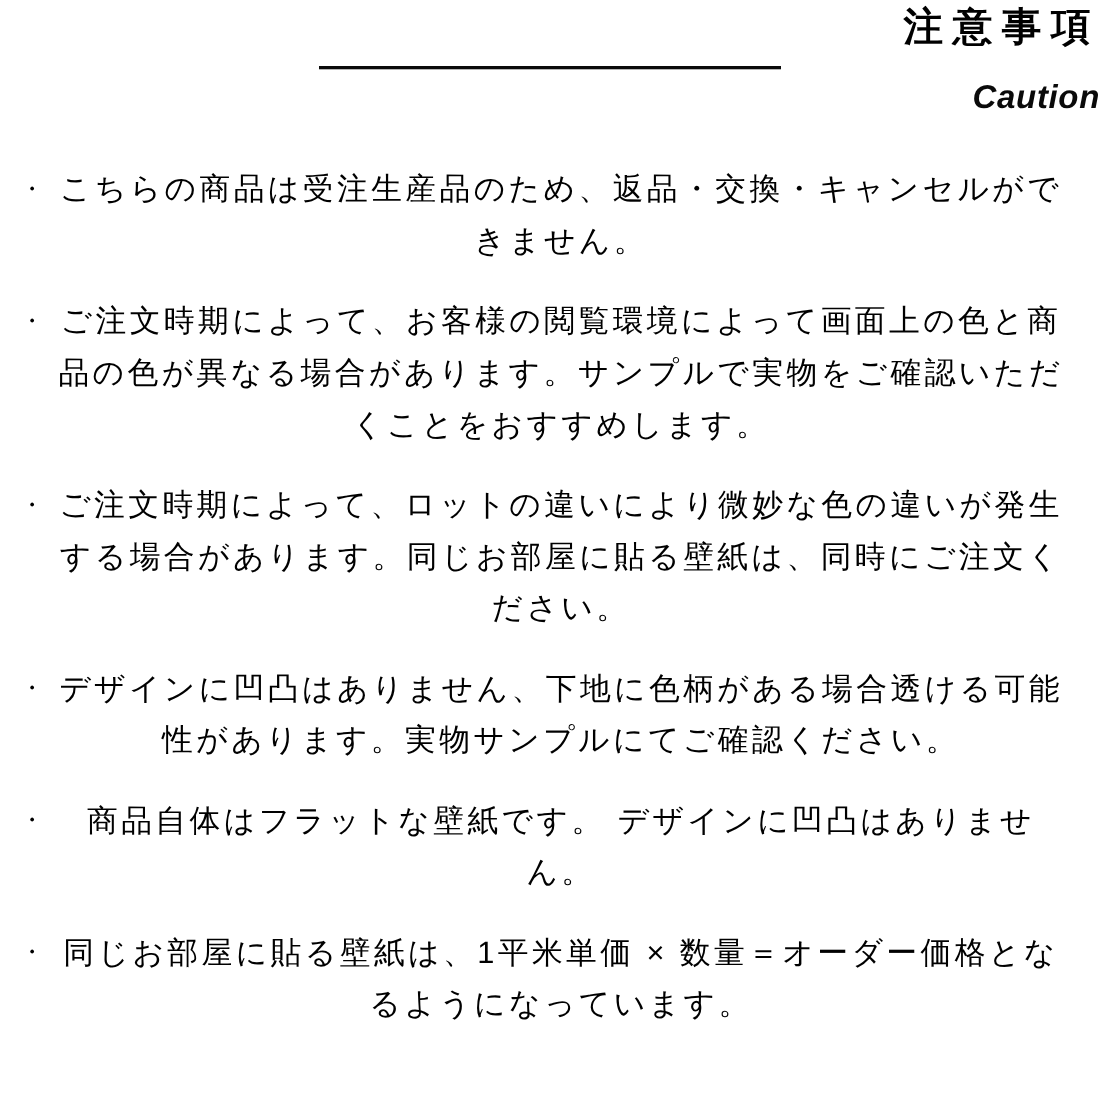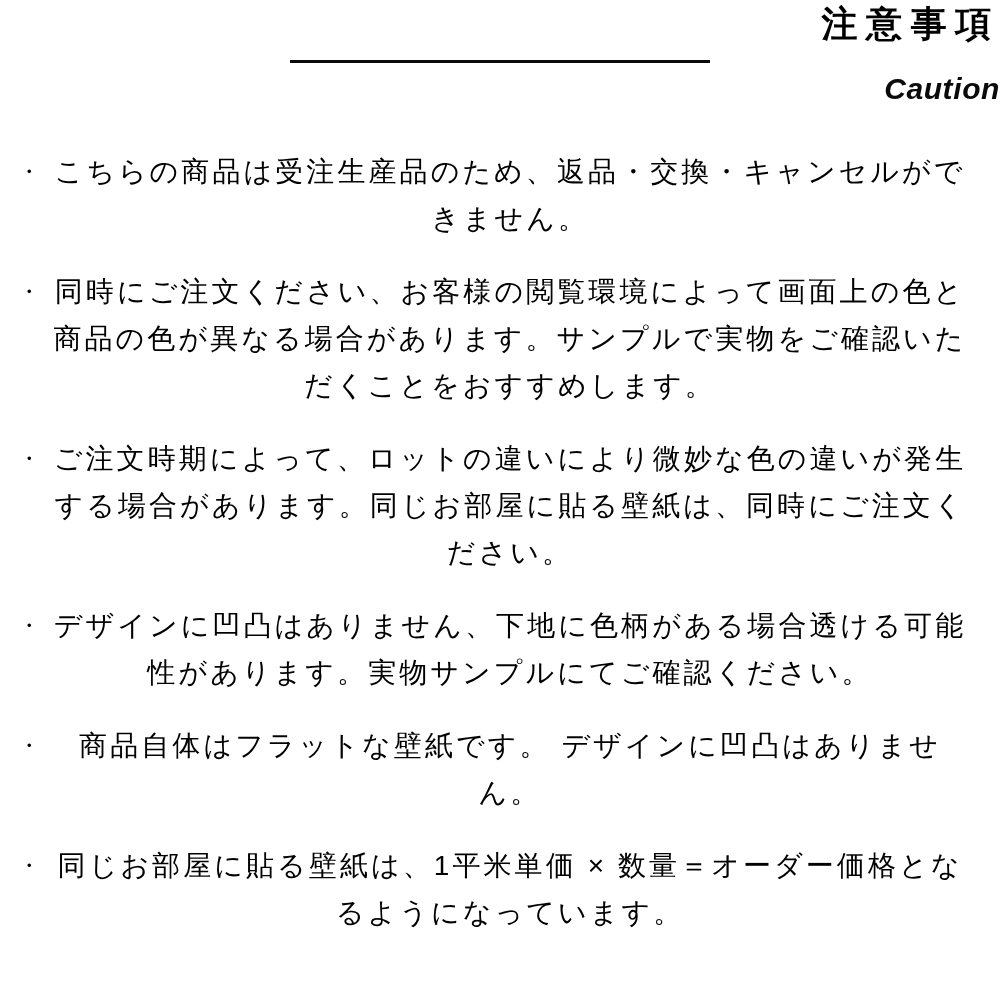--- a/index.html
+++ b/index.html
@@ -78,21 +78,21 @@
 
   <main class="list">
 
     <div class="item">
       <span class="bullet">・</span>
       <p class="item-text">こちらの商品は受注生産品のため、返品・交換・キャンセルができません。</p>
     </div>
 
     <div class="item">
       <span class="bullet">・</span>
-      <p class="item-text">同時にご注文ください、お客様の閲覧環境によって画面上の色と商品の色が異なる場合があります。サンプルで実物をご確認いただくことをおすすめします。</p>
+      <p class="item-text">ご注文時期によって、お客様の閲覧環境によって画面上の色と商品の色が異なる場合があります。サンプルで実物をご確認いただくことをおすすめします。</p>
     </div>
 
     <div class="item">
       <span class="bullet">・</span>
       <p class="item-text">ご注文時期によって、ロットの違いにより微妙な色の違いが発生する場合があります。同じお部屋に貼る壁紙は、同時にご注文ください。</p>
     </div>
 
     <div class="item">
       <span class="bullet">・</span>
       <p class="item-text">デザインに凹凸はありません、下地に色柄がある場合透ける可能性があります。実物サンプルにてご確認ください。</p>

